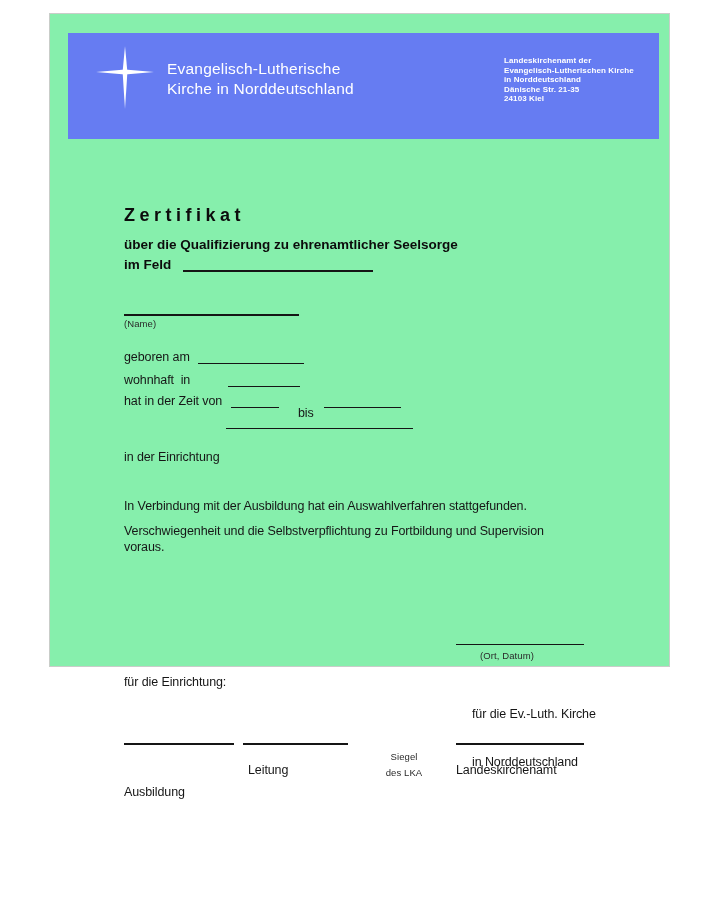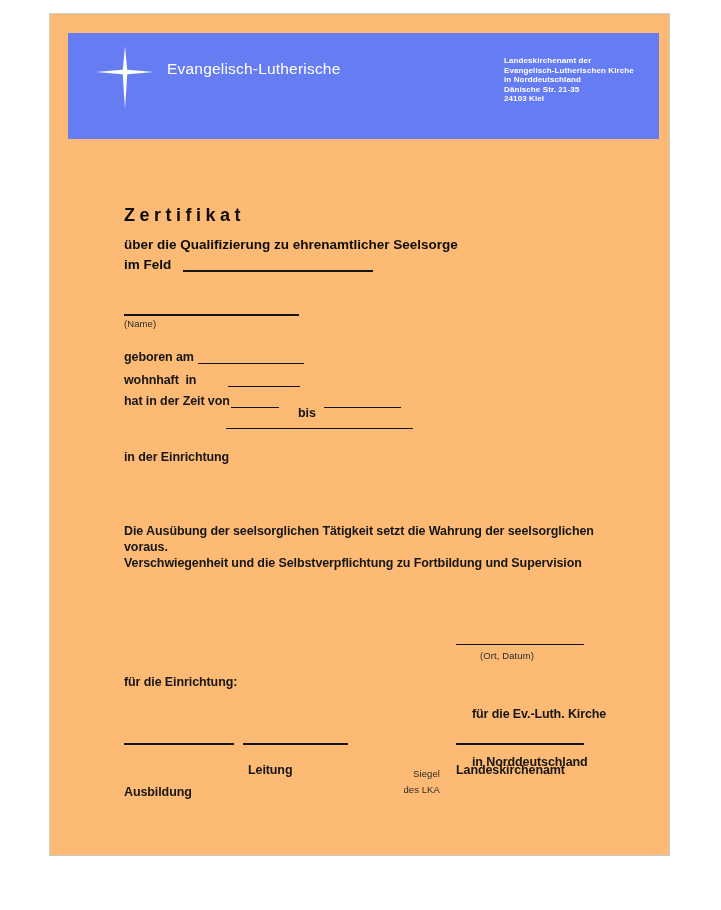--- a/index.html
+++ b/index.html
@@ -9,22 +9,22 @@
     font-family: "Liberation Sans", "DejaVu Sans", sans-serif;
     color: #111;
     position: relative;
     overflow: hidden;
   }
   .abs { position: absolute; }
 
   .doc-page {
     position: absolute;
     left: 49px; top: 13px;
-    width: 621px; height: 843px;
-    background: #fdba74;
+    width: 621px; height: 654px;
+    background: #86efac;
     border: 1px solid #c9cdc9;
   }
 
   
   .banner {
     position: absolute;
     left: 18px; top: 19px;
     width: 591px; height: 106px;
     background: #667cf2;
   }
@@ -46,21 +46,20 @@
     font-size: 18px; font-weight: 700; letter-spacing: 4.5px;
     color: #0c0c0c;
   }
   .subtitle {
     left: 74px; top: 223px;
     font-size: 13.5px; font-weight: 700; color: #0c0c0c;
   }
   .body-text {
     font-size: 12.5px; letter-spacing: -0.1px; color: #161616;
     white-space: pre;
-    font-weight: bold;
   }
   .small-caption { font-size: 9.5px; color: #2a2a2a; letter-spacing: 0.1px; }
 
   
   .fline { border-top: 1.5px solid #151515; height: 0; }
   .fline.thick { border-top-width: 2px; }
 
   .para { white-space: nowrap; }
   .para div { white-space: nowrap; }
   .lh16 { line-height: 16px; }
@@ -73,20 +72,21 @@
 
 <div class="doc-page">
 
   <div class="banner">
     <svg class="cross" width="62" height="66" viewBox="0 0 62 66">
       <polygon points="31,1 33.4,27 31,64 28.6,27" fill="#ffffff"></polygon>
       <polygon points="2,27 31,24.6 60,27 31,29.4" fill="#ffffff"></polygon>
     </svg>
     <div class="brand">
       <div>Evangelisch-Lutherische</div>
+      <div>Kirche in Norddeutschland</div>
     </div>
     <div class="address">
       <div>Landeskirchenamt der</div>
       <div>Evangelisch-Lutherischen Kirche</div>
       <div>in Norddeutschland</div>
       <div>Dänische Str. 21-35</div>
       <div>24103 Kiel</div>
     </div>
   </div>
 
@@ -106,40 +106,40 @@
 
   <div class="abs body-text" style="left:74px; top:380px;">hat in der Zeit von</div>
   <div class="abs fline" style="left:181px; top:393px; width:48px;"></div>
   <div class="abs body-text" style="left:248px; top:380px;margin-top:12px;">bis</div>
   <div class="abs fline" style="left:274px; top:393px; width:77px;"></div>
 
   <div class="abs body-text" style="left:74px; top:401px;margin-top:35px;">in der Einrichtung</div>
   <div class="abs fline" style="left:176px; top:414px; width:187px;"></div>
 
 
+  <div class="abs body-text" style="left:74px; top:485px;">In Verbindung mit der Ausbildung hat ein Auswahlverfahren stattgefunden.</div>
   <div class="abs body-text para lh16" style="left:74px; top:509px;">
-    <div>Die Ausübung der seelsorglichen Tätigkeit setzt die Wahrung der seelsorglichen</div>
+    <div>Verschwiegenheit und die Selbstverpflichtung zu Fortbildung und Supervision</div>
     <div>voraus.</div>
-    <div>Verschwiegenheit und die Selbstverpflichtung zu Fortbildung und Supervision</div>
   </div>
 
   <div class="abs fline" style="left:406px; top:630px; width:128px;"></div>
   <div class="abs small-caption" style="left:406px; top:636px;margin-left:24px;">(Ort, Datum)</div>
 
   <div class="abs body-text" style="left:74px; top:661px;">für die Einrichtung:</div>
   <div class="abs body-text lh17" style="left:422px; top:660px;">
     <div>für die Ev.-Luth. Kirche</div>
     <div>in Norddeutschland</div>
   </div>
 
   <div class="abs fline thick" style="left:74px;  top:729px; width:110px;"></div>
   <div class="abs fline thick" style="left:193px; top:729px; width:105px;"></div>
   <div class="abs fline thick" style="left:406px; top:729px; width:128px;"></div>
 
   <div class="abs body-text" style="left:74px; top:749px;margin-top:22px;">Ausbildung</div>
   <div class="abs body-text" style="left:198px; top:749px;">Leitung</div>
-  <div class="abs small-caption siegel-block" style="left:318px; top:752px; width:72px;text-align:right;">
+  <div class="abs small-caption siegel-block" style="left:318px; top:735px; width:72px;">
     <div>Siegel</div>
     <div>des LKA</div>
   </div>
   <div class="abs body-text" style="left:406px; top:749px;">Landeskirchenamt</div>
 
 </div>
 
 </body></html>

